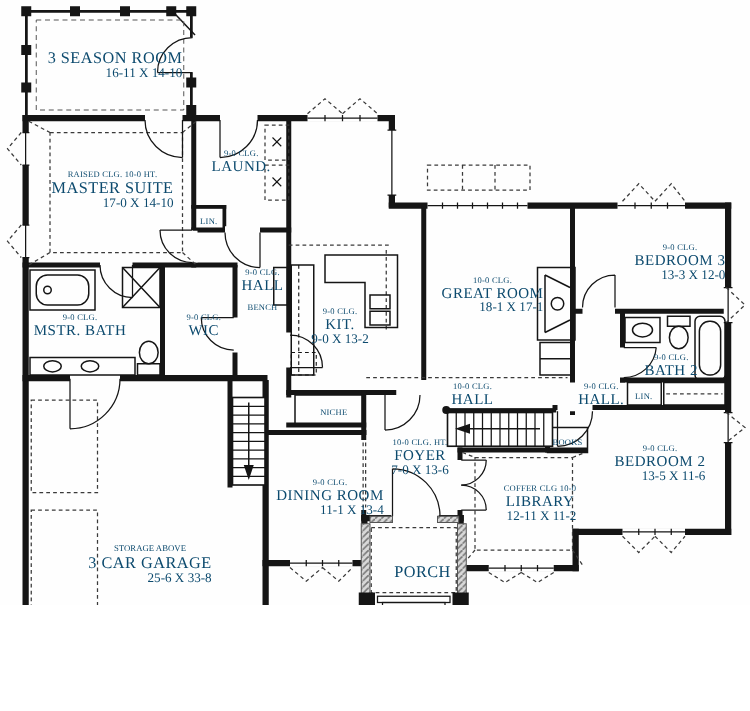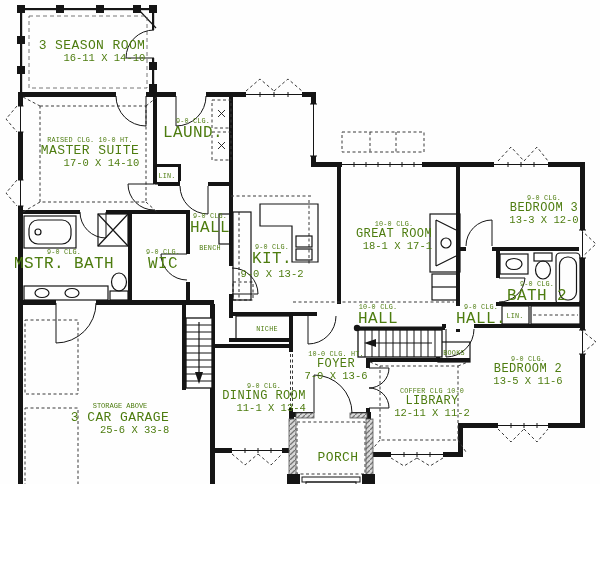--- a/index.html
+++ b/index.html
@@ -1,24 +1,24 @@
 <!DOCTYPE html>
 <html><head>
 <meta charset="utf-8">
 <style>
   html,body{margin:0;padding:0;background:#ffffff;}
   #plan{position:relative;width:600px;height:484px;background:#fefefe;overflow:hidden;
-        font-family:Liberation Mono, monospace;color:#4d7c0f;}
+        font-family:Liberation Serif, serif;color:#0c4a6e;}
   #plan svg{position:absolute;left:0;top:0;}
   .lbl{position:absolute;transform:translate(-50%,-50%);text-align:center;line-height:1.08;
        white-space:nowrap;z-index:5;}
   .clg{font-size:6.8px;letter-spacing:.2px;display:block;}
   .nm{font-size:12px;letter-spacing:.4px;display:block;}
   .nm.big{font-size:13px;}
-  .nm.sm{font-size:16px;}
+  .nm.sm{font-size:12px;}
   .dm{font-size:10.5px;display:block;text-align:right;}
   .sub{font-size:7px;display:block;}
   .tiny{font-size:6.8px;letter-spacing:.2px;}
 </style>
 </head>
 <body>
 
 <div id="plan">
 
   <svg width="600" height="569" viewBox="0 0 600 569">
@@ -399,19 +399,19 @@
   </div>
 
   <div class="lbl" style="left:267px;top:328px">
     <span class="tiny">NICHE</span>
   </div>
 
   <div class="lbl" style="left:338px;top:458px">
     <span class="nm big">PORCH</span>
   </div>
 
-  <div class="lbl" style="left:120px;top:419px">
+  <div class="lbl" style="left:120px;top:452px">
     <span class="sub">STORAGE ABOVE</span>
     <span class="nm big">3 CAR GARAGE</span>
     <span class="dm">25-6 X 33-8</span>
   </div>
 
 </div>
 
 </body></html>

